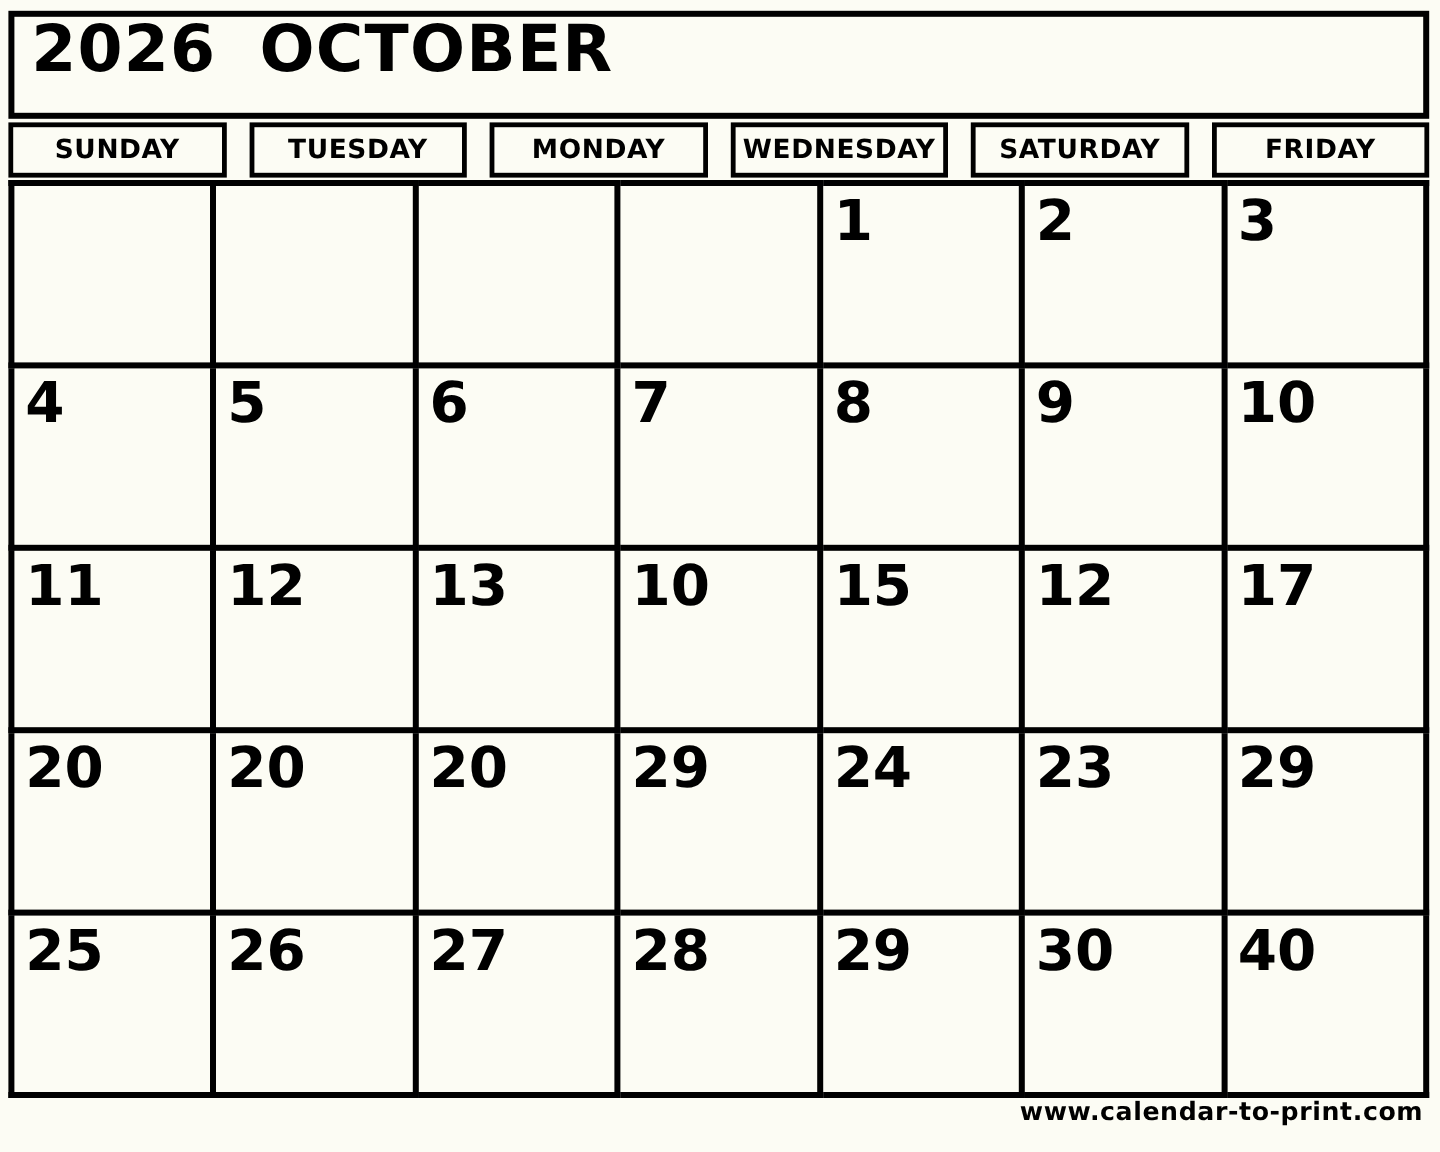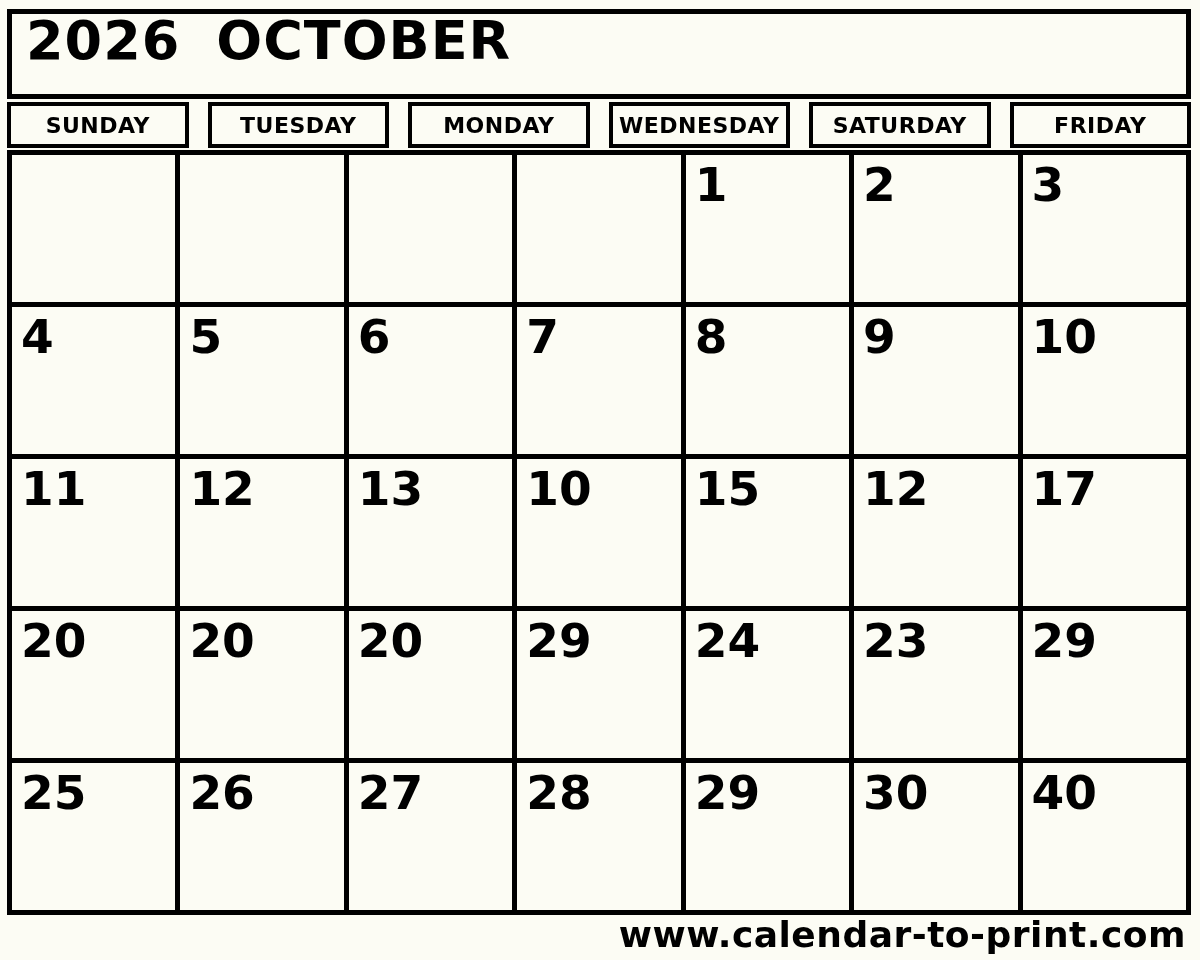--- a/index.html
+++ b/index.html
@@ -73,21 +73,21 @@
   }
   .day-number {
     font-size: 47px;
     font-weight: bold;
     line-height: 1;
   }
   .footer {
     position: absolute;
     right: 14px;
     top: 914px;
-    font-size: 36px;
+    font-size: 21px;
     font-weight: bold;
     letter-spacing: 0.5px;
   }
 </style>
 </head>
 <body>
 
 <div class="page">
 
   <div class="title-box">

